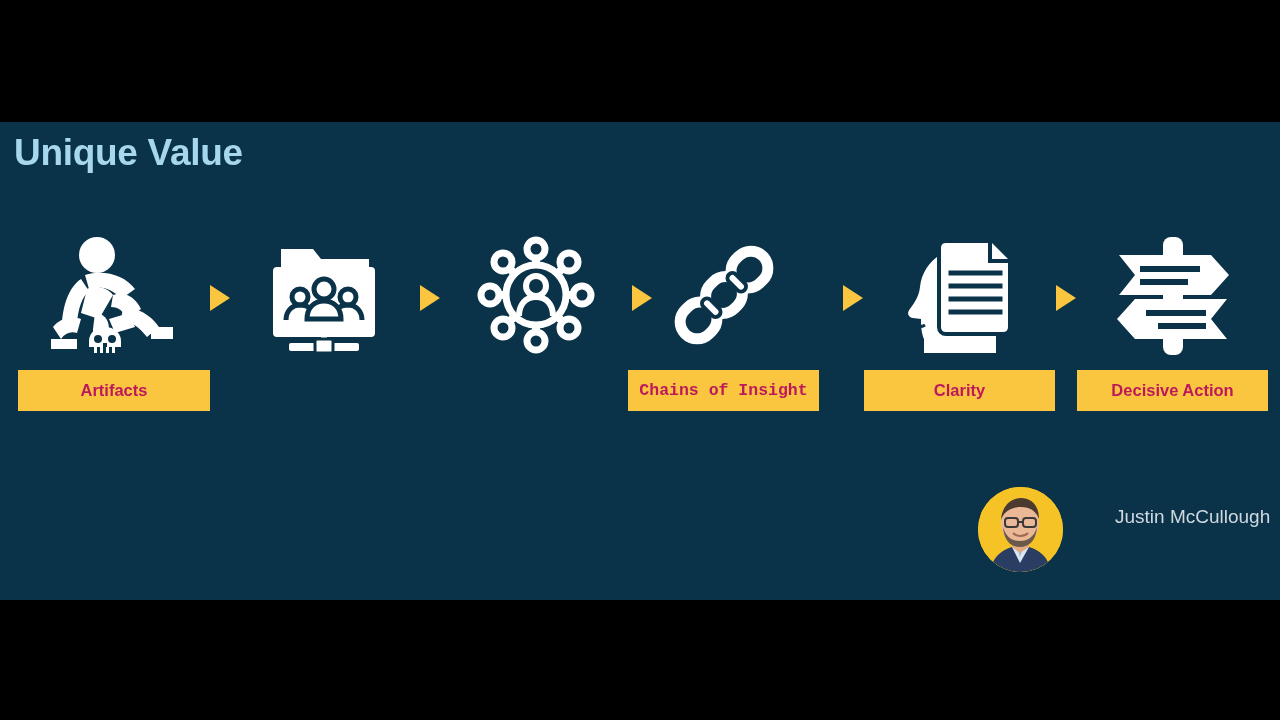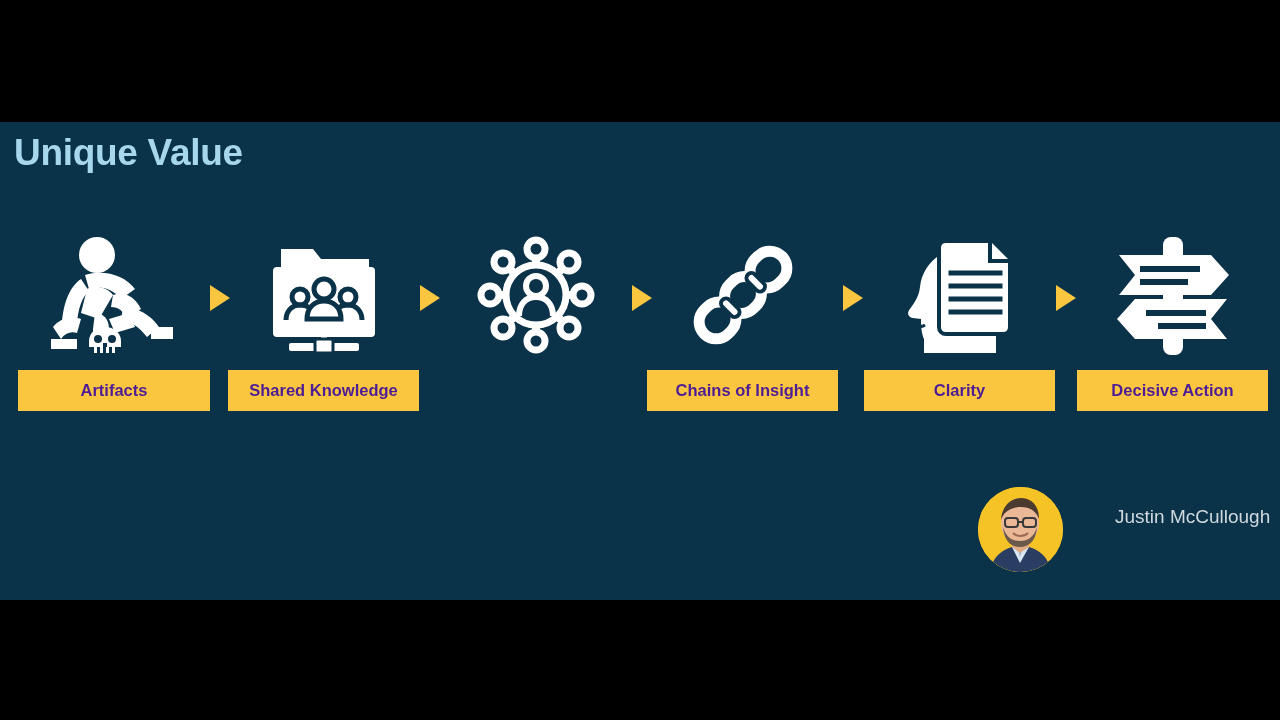--- a/index.html
+++ b/index.html
@@ -81,21 +81,21 @@
   }
   .step-icon svg { display: block; }
 
   .step-label {
     position: absolute;
     left: 0;
     top: 148px;
     width: 100%;
     height: 41px;
     background: #fbc63f;
-    color: #4c1d95;
+    color: #be185d;
     font-size: 16.5px;
     font-weight: bold;
     display: flex;
     align-items: center;
     justify-content: center;
     white-space: nowrap;
     box-sizing: border-box;
   }
 
   .arrow {
@@ -200,21 +200,20 @@
               <path d="M21 85 C21 76 27 70 35 70 C39 70 43 71 45 74"></path>
               <circle cx="83" cy="62" r="8"></circle>
               <path d="M97 85 C97 76 91 70 83 70 C79 70 75 71 73 74"></path>
             </g>
 
             <rect x="56" y="100" width="6" height="10" fill="#ffffff"></rect>
             <rect x="24" y="108" width="70" height="8" rx="2" fill="#ffffff"></rect>
             <rect x="50" y="104" width="18" height="14" rx="2" fill="#ffffff" stroke="#0a3248" stroke-width="3"></rect>
           </svg>
         </div>
-        <div class="step-label">Shared Knowledge</div>
       </div>
 
       <div class="arrow" style="left:420px;"></div>
 
       <div class="step" style="left:440px; width:191px;">
         <div class="step-icon">
           <svg width="118" height="118" viewBox="0 0 118 118" aria-hidden="true">
             <g stroke="#ffffff" stroke-width="8" fill="none">
               <line x1="59" y1="59" x2="59" y2="14"></line>
               <line x1="59" y1="59" x2="59" y2="104"></line>
@@ -242,21 +241,21 @@
               <circle cx="92" cy="92" r="9"></circle>
               <circle cx="92" cy="26" r="9"></circle>
               <circle cx="26" cy="92" r="9"></circle>
             </g>
           </svg>
         </div>
       </div>
 
       <div class="arrow" style="left:632px;"></div>
 
-      <div class="step" style="left:647px; width:191px;">
+      <div class="step" style="left:628px; width:191px;font-family:Liberation Mono, monospace;">
         <div class="step-icon">
           <svg width="126" height="126" viewBox="0 0 126 126" aria-hidden="true">
             <g transform="rotate(-45 63 63)" fill="none" stroke="#ffffff" stroke-width="11">
               <rect x="8" y="46" width="38" height="34" rx="17"></rect>
               <rect x="44" y="46" width="38" height="34" rx="17"></rect>
               <rect x="80" y="46" width="38" height="34" rx="17"></rect>
             </g>
             <g transform="rotate(-45 63 63)" fill="none" stroke="#0a3248" stroke-width="4">
               <rect x="40" y="52" width="10" height="22" rx="5"></rect>
               <rect x="76" y="52" width="10" height="22" rx="5"></rect>

